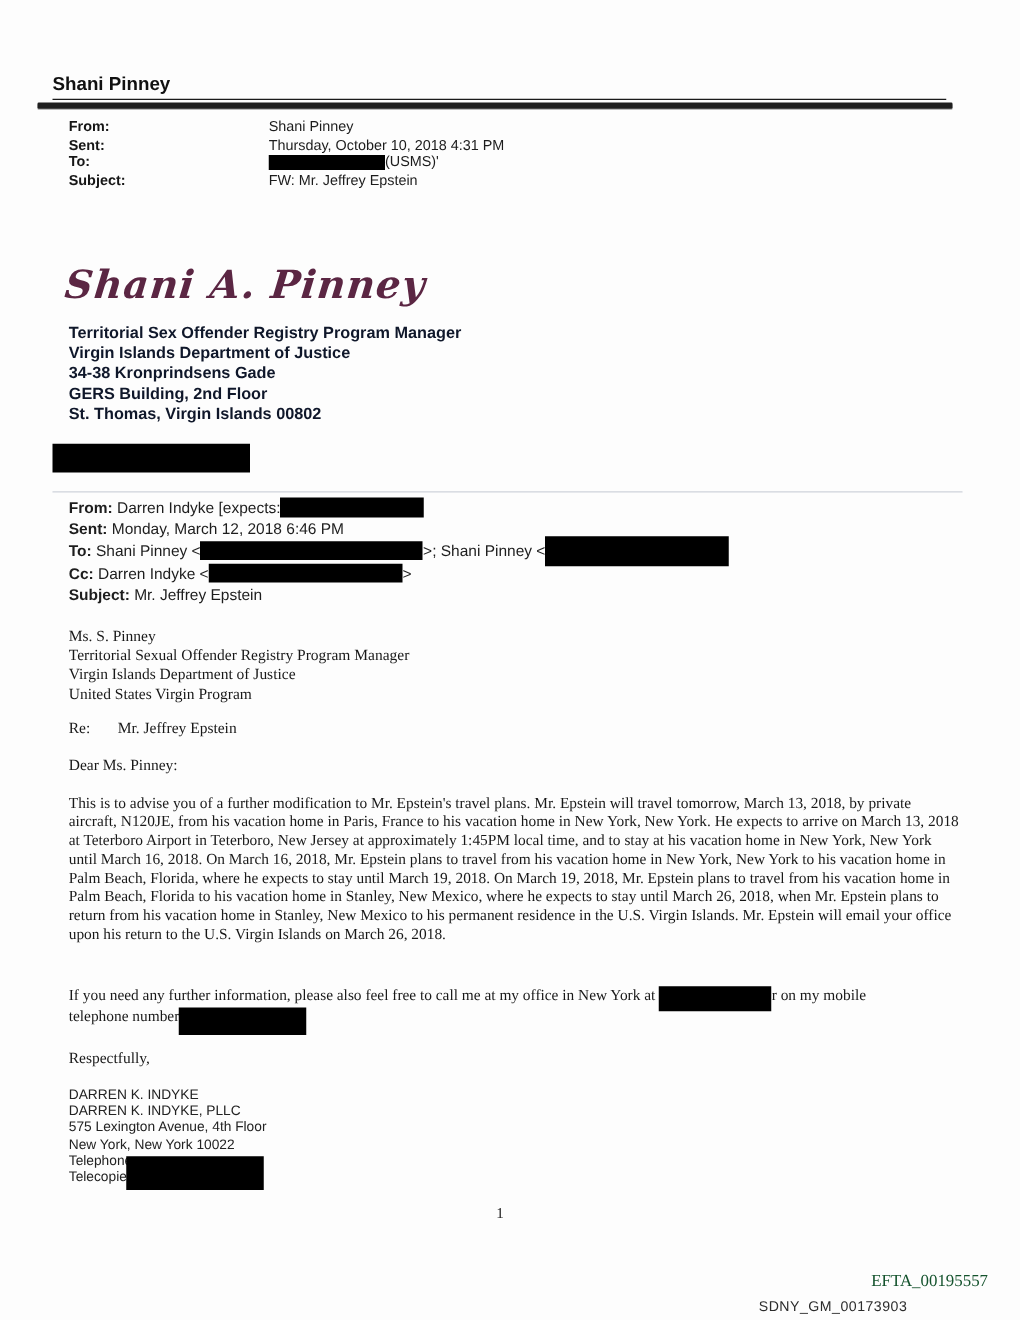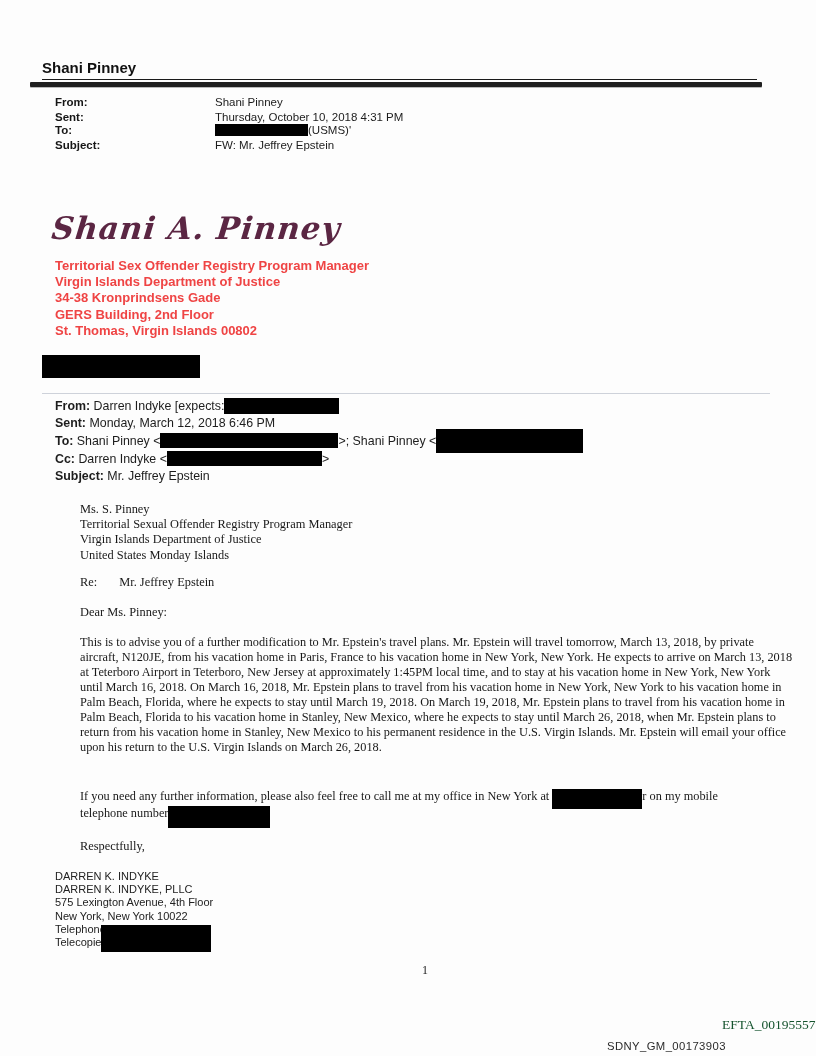--- a/index.html
+++ b/index.html
@@ -13,29 +13,29 @@
               box-shadow:0 1px 0 rgba(60,60,60,.35);}
   
   .hdr-row{left:55px;width:700px;height:14px;display:flex;font-size:11.5px;line-height:14px;}
   .hdr-label{width:160px;font-weight:bold;color:#161616;}
   .hdr-value{white-space:pre;display:flex;align-items:center;}
   
   .redact{background:#000;display:inline-block;flex:none;}
   
   .script-sig{left:52px;top:210px;font-family:"DejaVu Serif",serif;font-style:italic;font-weight:bold;
               font-size:31px;color:#5b2643;letter-spacing:1px;transform:skewX(-6deg);}
-  .maroon-block{left:55px;top:258px;width:500px;font-size:13px;font-weight:bold;color:#ef4444;
+  .maroon-block{left:55px;top:258px;width:500px;font-size:13px;font-weight:bold;color:#0f172a;
                 line-height:16.2px;}
   .faint-rule{left:42px;top:393px;width:728px;height:1px;background:#c9cdd6;opacity:.9;}
   
   .fwd-block{left:55px;top:397px;width:700px;font-size:12.4px;color:#1d1d1d;}
   .fwd-line{display:flex;align-items:center;height:17.6px;white-space:pre;}
   .fwd-line b{font-weight:bold;}
   
-  .serif{font-family:"Liberation Serif",serif;margin-left:25px;}
+  .serif{font-family:"Liberation Serif",serif;}
   .addr-block{left:55px;top:502px;width:560px;font-size:12.4px;line-height:15.2px;color:#181818;}
   .re-line{left:55px;top:575px;font-size:12.4px;color:#181818;}
   .re-gap{display:inline-block;width:22px;}
   .salutation{left:55px;top:605px;font-size:12.4px;color:#181818;}
   .para1{left:55px;top:635px;width:714px;font-size:12.3px;line-height:15px;color:#181818;
          text-align:left;}
   .para-line{left:55px;display:flex;height:17px;white-space:pre;
              font-size:12.3px;color:#181818;}
   .closing{left:55px;top:839px;font-size:12.4px;color:#181818;}
   .sig-block{left:55px;top:870px;font-size:11px;line-height:13.2px;color:#222;}
@@ -85,21 +85,21 @@
     <div class="fwd-line"><b>Sent:</b><span> Monday, March 12, 2018 6:46 PM</span></div>
     <div class="fwd-line"><b>To:</b><span> Shani Pinney &lt;</span><span class="redact" style="width:178px;height:15px;"></span><span>&gt;; Shani Pinney &lt;</span><span class="redact" style="width:147px;height:24px;"></span></div>
     <div class="fwd-line"><b>Cc:</b><span> Darren Indyke &lt;</span><span class="redact" style="width:155px;height:15px;"></span><span>&gt;</span></div>
     <div class="fwd-line"><b>Subject:</b><span> Mr. Jeffrey Epstein</span></div>
   </div>
 
   <div class="abs addr-block serif">
     <div>Ms. S. Pinney</div>
     <div>Territorial Sexual Offender Registry Program Manager</div>
     <div>Virgin Islands Department of Justice</div>
-    <div>United States Monday Islands</div>
+    <div>United States Virgin Program</div>
   </div>
 
   <div class="abs re-line serif">
     <span>Re:</span><span class="re-gap"></span><span>Mr. Jeffrey Epstein</span>
   </div>
 
   <div class="abs salutation serif">Dear Ms. Pinney:</div>
 
   <div class="abs para1 serif">This is to advise you of a further modification to Mr. Epstein's travel plans.  Mr. Epstein will travel tomorrow, March 13, 2018, by private aircraft, N120JE, from his vacation home in Paris, France to his vacation home in New York, New York.  He expects to arrive on March 13, 2018 at Teterboro Airport in Teterboro, New Jersey at approximately 1:45PM local time, and to stay at his vacation home in New York, New York until March 16, 2018.  On March 16, 2018, Mr. Epstein plans to travel from his vacation home in New York, New York to his vacation home in Palm Beach, Florida, where he expects to stay until March 19, 2018.  On March 19, 2018, Mr. Epstein plans to travel from his vacation home in Palm Beach, Florida to his vacation home in Stanley, New Mexico, where he expects to stay until March 26, 2018, when Mr. Epstein plans to return from his vacation home in Stanley, New Mexico to his permanent residence in the U.S. Virgin Islands. Mr. Epstein will email your office upon his return to the U.S. Virgin Islands on March 26, 2018.</div>
 

